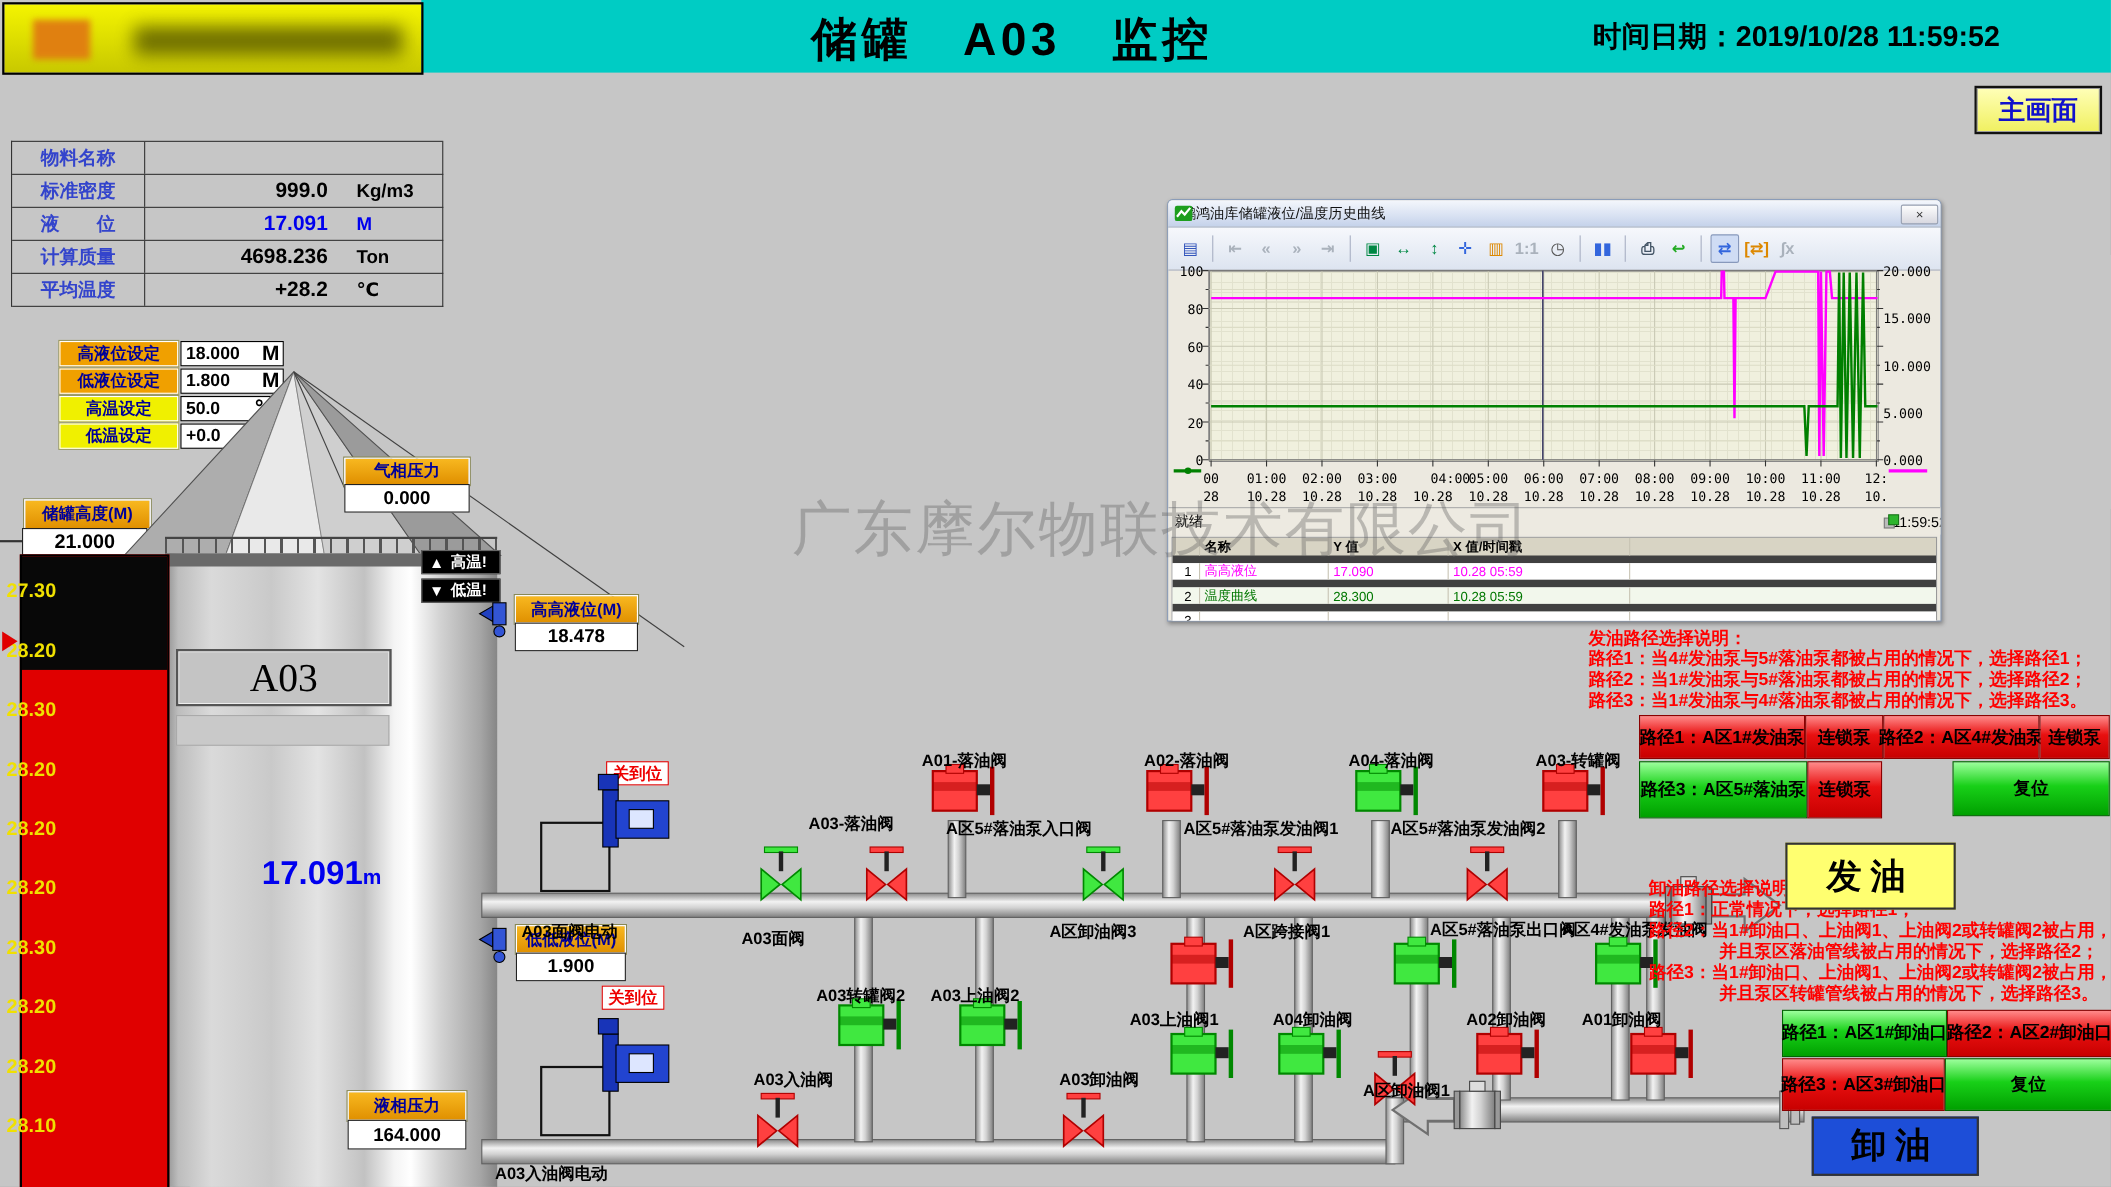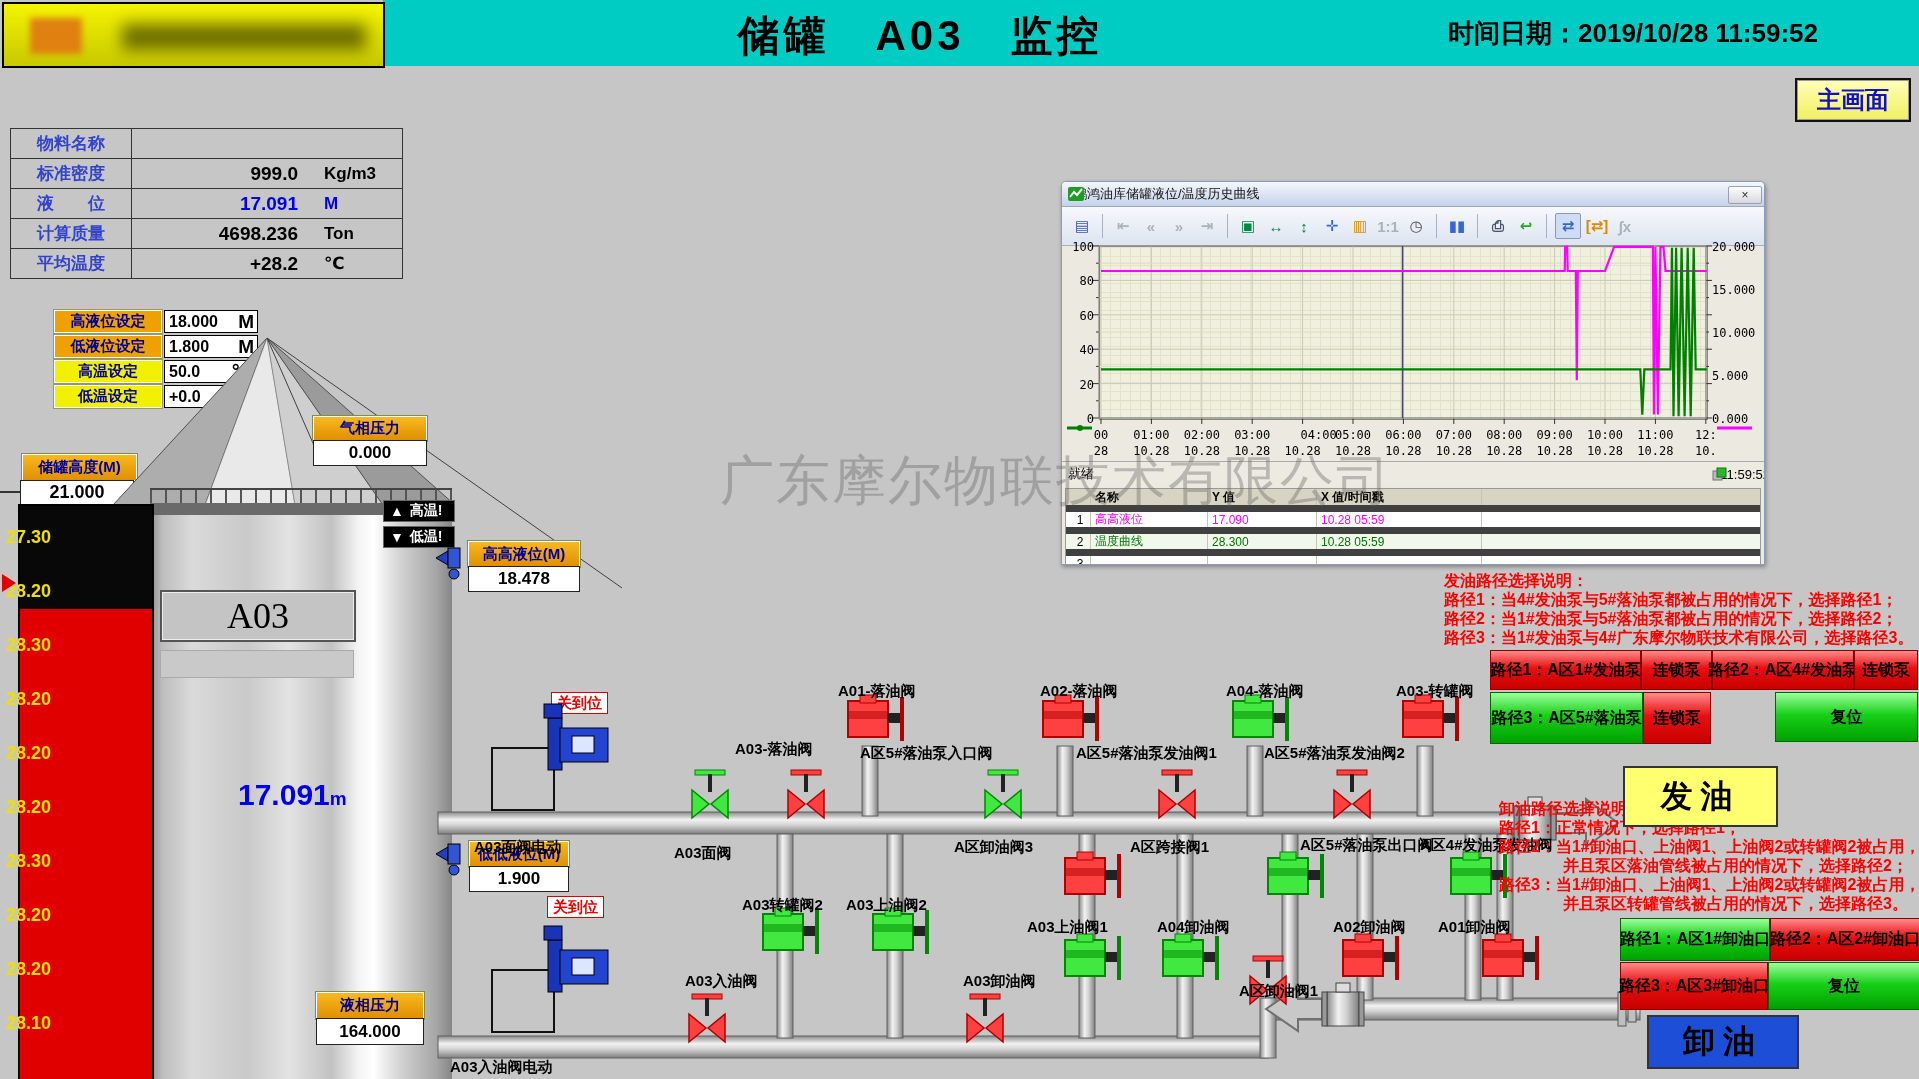--- a/index.html
+++ b/index.html
@@ -709,21 +709,21 @@
           <div class="lc3" style="color: rgb(0, 0, 0);"></div>
           <div class="lc4"></div>
         </div>
       </div>
   </div>
 
   <div class="redtext" style="left:1444px;top:571px;" id="shipnotes">
       <div class="nowrap">发油路径选择说明：</div>
       <div class="nowrap">路径1：当4#发油泵与5#落油泵都被占用的情况下，选择路径1；</div>
       <div class="nowrap">路径2：当1#发油泵与5#落油泵都被占用的情况下，选择路径2；</div>
-      <div class="nowrap">路径3：当1#发油泵与4#广东摩尔物联技术有限公司，选择路径3。</div>
+      <div class="nowrap">路径3：当1#发油泵与4#落油泵都被占用的情况下，选择路径3。</div>
     </div>
   <div class="redtext" style="left:1499px;top:799px;" id="unloadnotes">
       <div class="nowrap">卸油路径选择说明：</div>
       <div class="nowrap">路径1：正常情况下，选择路径1；</div>
       <div class="nowrap">路径2：当1#卸油口、上油阀1、上油阀2或转罐阀2被占用，</div>
       <div class="nowrap indent">并且泵区落油管线被占用的情况下，选择路径2；</div>
       <div class="nowrap">路径3：当1#卸油口、上油阀1、上油阀2或转罐阀2被占用，</div>
       <div class="nowrap indent">并且泵区转罐管线被占用的情况下，选择路径3。</div>
     </div>
 

